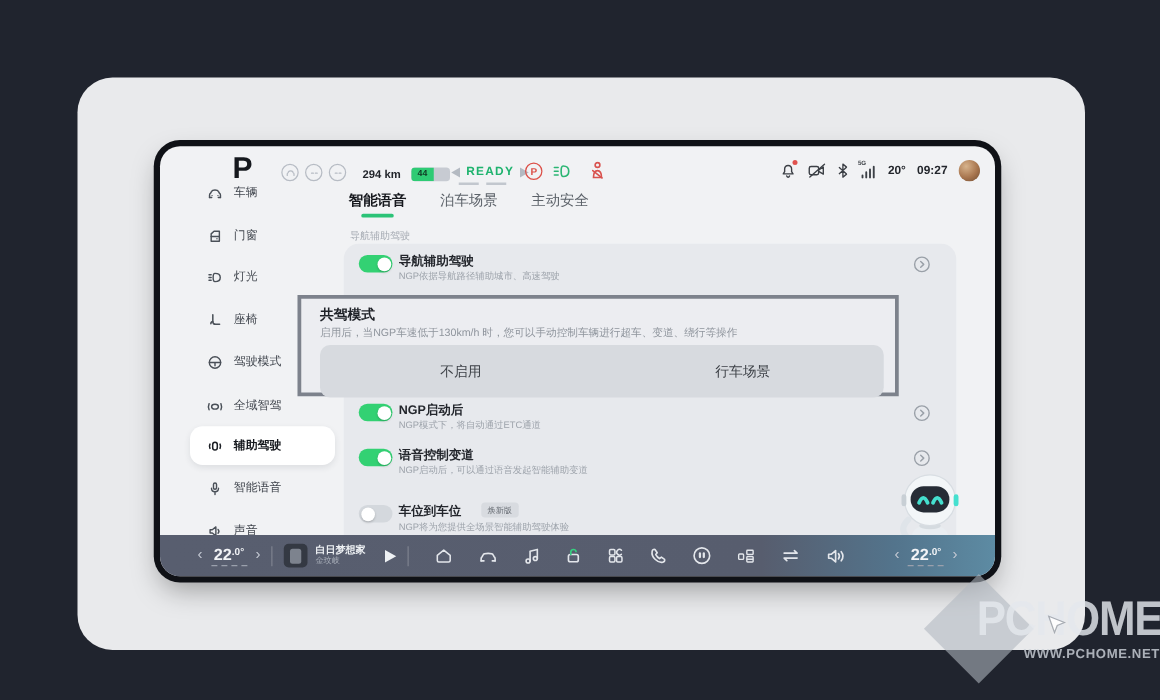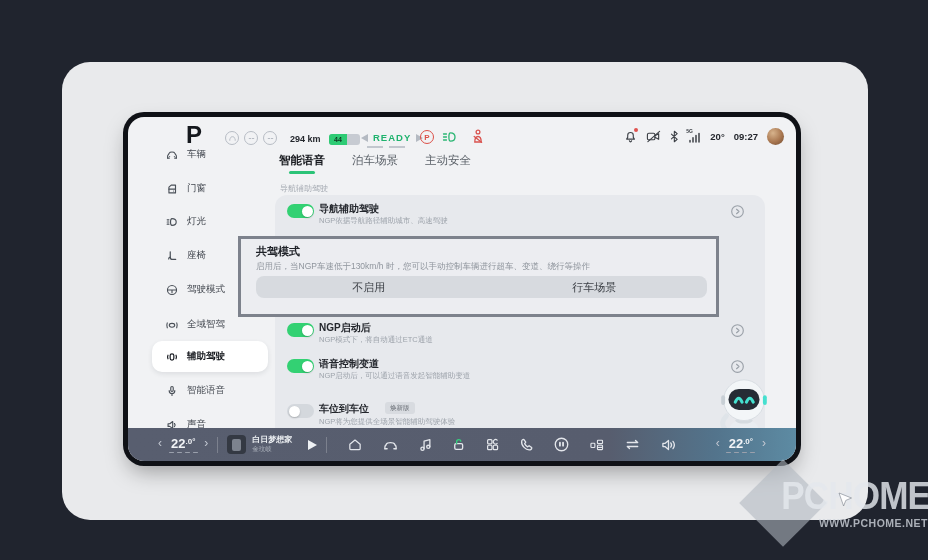--- a/index.html
+++ b/index.html
@@ -73,21 +73,21 @@
   .toggle.off{ background:#d4d8dd; }
   .toggle.off::after{ left:1.5px; }
   .chev-circle{ position:absolute; left:455px; }
   .badge{ position:absolute; font-size:6.5px; color:#6b7077; background:#d8dbe0;
     border-radius:3px; padding:1.5px 5px; }
   
   .hl-box{ position:absolute; left:110px; top:119px; width:481px; height:81px;
     background:#ecEEf2; background:#ecedf1; border:3px solid #7d828c; z-index:3; }
   .hl-title{ position:absolute; left:15px; top:5px; font-size:11px; font-weight:800; color:#1f2228; }
   .hl-desc{ position:absolute; left:15px; top:22px; font-size:8.5px; color:#8f959d; }
-  .segment{ position:absolute; left:15px; right:9px; top:37px; height:22px; background:#d7dadf;
+  .segment{ position:absolute; left:15px; right:9px; top:37px; height:42px; background:#d7dadf;
     border-radius:8px; display:flex; }
   .seg-opt{ flex:1; display:flex; align-items:center; justify-content:center; font-size:11px; color:#3d4147; }
   .seg-opt.selected{ background:#ffffff; border-radius:8px; font-weight:700; color:#1f2228;
     box-shadow:0 2px 5px rgba(40,45,55,.12); }
   
   .robot{ position:absolute; right:16px; bottom:22px; z-index:4; }
   
   .dock{ position:absolute; left:0; right:0; bottom:0; height:33px; z-index:6;
     background:linear-gradient(90deg,#585e6f 0%,#575d6e 72%,#53748c 88%,#5d8ba3 100%);
     border-radius:0 0 14px 14px; display:flex; align-items:center; padding:0 30px; }

